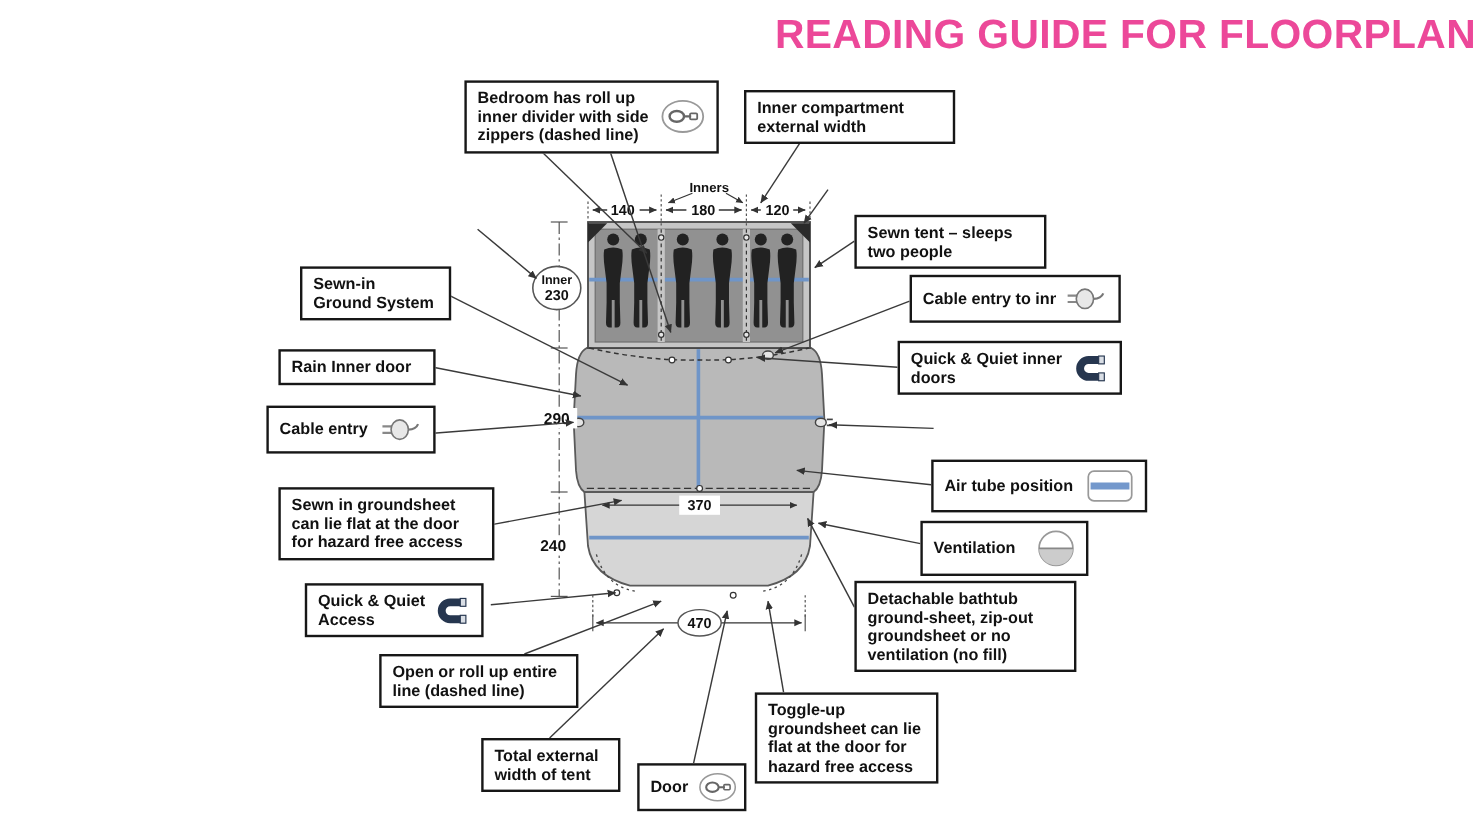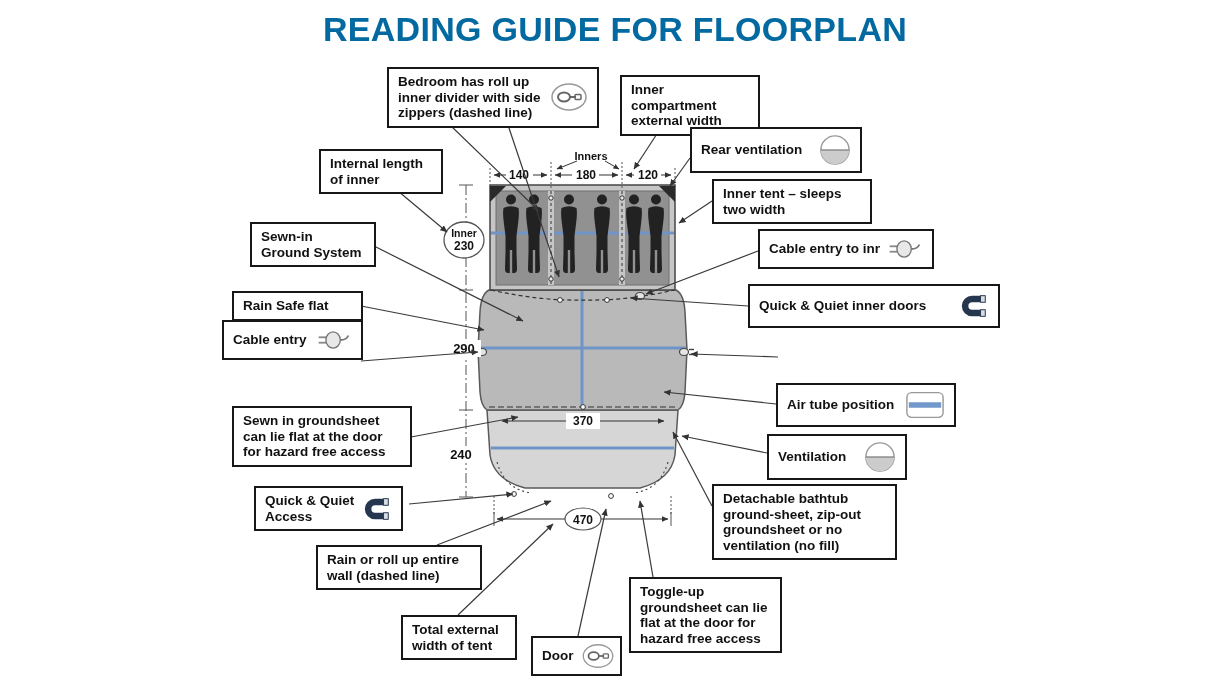--- a/index.html
+++ b/index.html
@@ -1,20 +1,20 @@
 <!DOCTYPE html>
 <html><head>
 <meta charset="utf-8">
 <style>
   *{margin:0;padding:0;box-sizing:border-box}
   html,body{background:#fff}
   body{font-family:"Liberation Sans",sans-serif;color:#111}
   .stage{position:relative;width:1230px;height:692px;background:#fff;overflow:hidden}
-  .title{position:absolute;top:10px;left:0;width:100%;text-align:center;
-         font-size:34px;font-weight:800;letter-spacing:.3px;color:#0369a1}
+  .title{position:absolute;top:10px;left:0;width:100%;text-align:right;
+         font-size:34px;font-weight:800;letter-spacing:.3px;color:#ec4899}
   svg.overlay{position:absolute;left:0;top:0;z-index:1}
   .callout{position:absolute;z-index:2;background:#fff;border:2px solid #171717;
            padding:5px 9px;font-size:13.5px;font-weight:700;line-height:1.15;
            display:flex;align-items:center;gap:7px}
   .callout .txt{flex:1 1 auto}
   .callout.nowrap .txt{white-space:nowrap;overflow:hidden}
   .callout .icon{flex:0 0 auto;display:flex;align-items:center;justify-content:center}
 </style>
 </head>
 <body>
@@ -191,75 +191,62 @@
     <span class="icon">
       <svg width="38" height="30" viewBox="0 0 38 30">
           <ellipse cx="19" cy="15" rx="17" ry="13" fill="#fff" stroke="#999" stroke-width="1.5"></ellipse>
           <ellipse cx="14" cy="15" rx="6" ry="4.5" fill="none" stroke="#666" stroke-width="2"></ellipse>
           <line x1="20" y1="15" x2="26" y2="15" stroke="#666" stroke-width="2"></line>
           <rect x="25" y="12.5" width="6" height="5" rx="1" fill="none" stroke="#666" stroke-width="1.5"></rect>
         </svg>
     </span>
   </div>
 
-  <div class="callout" style="left:620px;top:75px;width:140px">
+  <div class="callout" style="left:620px;top:75px;width:176px">
     <span class="txt">Inner compartment external width</span>
   </div>
 
-  <div class="callout" style="left:690px;top:127px;width:172px">
-    <span class="txt">Rear ventilation</span>
-    <span class="icon">
-      <svg width="32" height="32" viewBox="0 0 34 34">
-          <circle cx="17" cy="17" r="15" fill="#fff" stroke="#999" stroke-width="1.5"></circle>
-          <path d="M2,17 a15,15 0 0 0 30,0 z" fill="#ccc"></path>
-          <line x1="2" y1="17" x2="32" y2="17" stroke="#888" stroke-width="1.5"></line>
-        </svg>
-    </span>
-  </div>
-
-  <div class="callout" style="left:319px;top:149px;width:124px">
-    <span class="txt">Internal length of inner</span>
-  </div>
+
 
   <div class="callout" style="left:712px;top:179px;width:160px">
-    <span class="txt">Inner tent – sleeps two width</span>
+    <span class="txt">Sewn tent – sleeps two people</span>
   </div>
 
   <div class="callout" style="left:250px;top:222px;width:126px">
     <span class="txt">Sewn-in Ground System</span>
   </div>
 
   <div class="callout nowrap" style="left:758px;top:229px;width:176px">
     <span class="txt">Cable entry to inner</span>
     <span class="icon">
       <svg width="36" height="26" viewBox="0 0 40 26">
           <line x1="3" y1="10" x2="12" y2="10" stroke="#888" stroke-width="2"></line>
           <line x1="3" y1="16" x2="12" y2="16" stroke="#888" stroke-width="2"></line>
           <ellipse cx="19" cy="13" rx="8" ry="9" fill="#e8e8e8" stroke="#777" stroke-width="1.5"></ellipse>
           <path d="M27,13 Q34,13 36,8" fill="none" stroke="#777" stroke-width="2"></path>
         </svg>
     </span>
   </div>
 
   <div class="callout" style="left:232px;top:291px;width:131px">
-    <span class="txt">Rain Safe flat</span>
-  </div>
-
-  <div class="callout" style="left:748px;top:284px;width:252px">
+    <span class="txt">Rain Inner door</span>
+  </div>
+
+  <div class="callout" style="left:748px;top:284px;width:187px">
     <span class="txt">Quick &amp; Quiet inner doors</span>
     <span class="icon">
       <svg width="30" height="30" viewBox="0 0 32 30">
           <path d="M28,4 L14,4 a11,11 0 0 0 0,22 L28,26 L28,19 L14,19 a4,4 0 0 1 0,-8 L28,11 Z" fill="#26364f"></path>
           <rect x="23" y="4" width="5" height="7" fill="#d9dee5" stroke="#26364f" stroke-width="1"></rect>
           <rect x="23" y="19" width="5" height="7" fill="#d9dee5" stroke="#26364f" stroke-width="1"></rect>
         </svg>
     </span>
   </div>
 
-  <div class="callout" style="left:222px;top:320px;width:141px">
+  <div class="callout" style="left:222px;top:338px;width:141px">
     <span class="txt">Cable entry</span>
     <span class="icon">
       <svg width="36" height="26" viewBox="0 0 40 26">
           <line x1="3" y1="10" x2="12" y2="10" stroke="#888" stroke-width="2"></line>
           <line x1="3" y1="16" x2="12" y2="16" stroke="#888" stroke-width="2"></line>
           <ellipse cx="19" cy="13" rx="8" ry="9" fill="#e8e8e8" stroke="#777" stroke-width="1.5"></ellipse>
           <path d="M27,13 Q34,13 36,8" fill="none" stroke="#777" stroke-width="2"></path>
         </svg>
     </span>
   </div>
@@ -299,21 +286,21 @@
           <rect x="23" y="19" width="5" height="7" fill="#d9dee5" stroke="#26364f" stroke-width="1"></rect>
         </svg>
     </span>
   </div>
 
   <div class="callout" style="left:712px;top:484px;width:185px">
     <span class="txt">Detachable bathtub ground-sheet, zip-out groundsheet or no ventilation (no fill)</span>
   </div>
 
   <div class="callout" style="left:316px;top:545px;width:166px">
-    <span class="txt">Rain or roll up entire wall (dashed line)</span>
+    <span class="txt">Open or roll up entire line (dashed line)</span>
   </div>
 
   <div class="callout" style="left:531px;top:636px;width:91px">
     <span class="txt">Door</span>
     <span class="icon">
       <svg width="34" height="26" viewBox="0 0 38 30">
           <ellipse cx="19" cy="15" rx="17" ry="13" fill="#fff" stroke="#999" stroke-width="1.5"></ellipse>
           <ellipse cx="14" cy="15" rx="6" ry="4.5" fill="none" stroke="#666" stroke-width="2"></ellipse>
           <line x1="20" y1="15" x2="26" y2="15" stroke="#666" stroke-width="2"></line>
           <rect x="25" y="12.5" width="6" height="5" rx="1" fill="none" stroke="#666" stroke-width="1.5"></rect>

